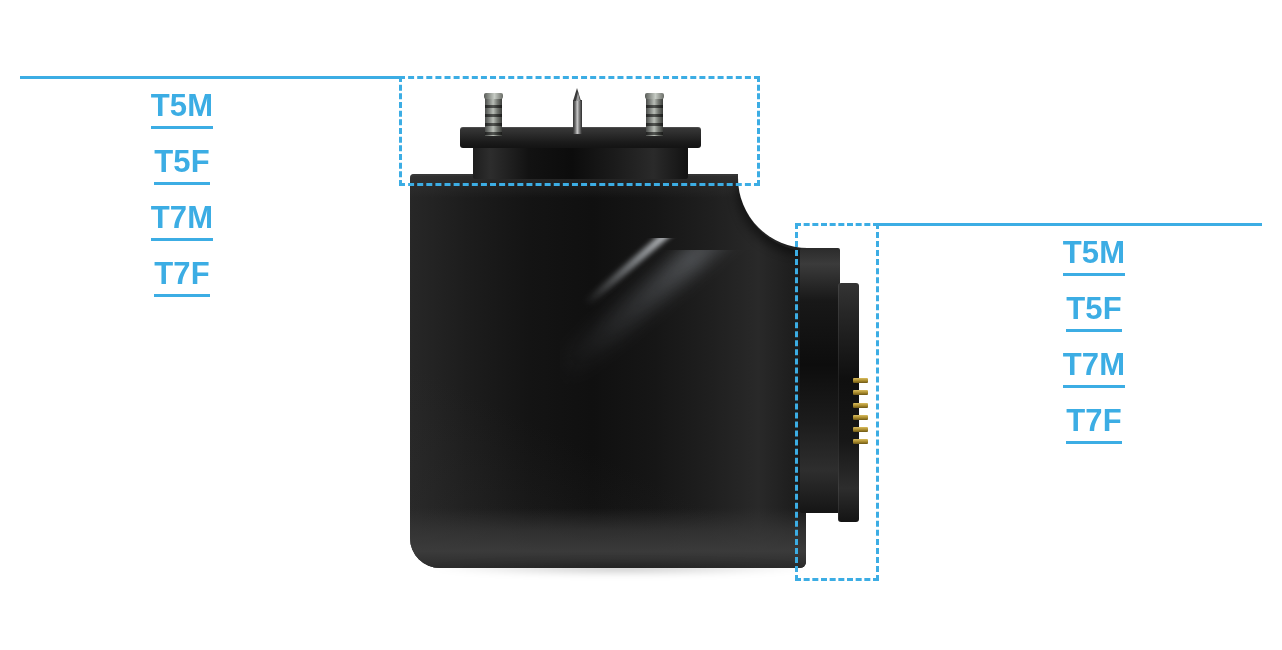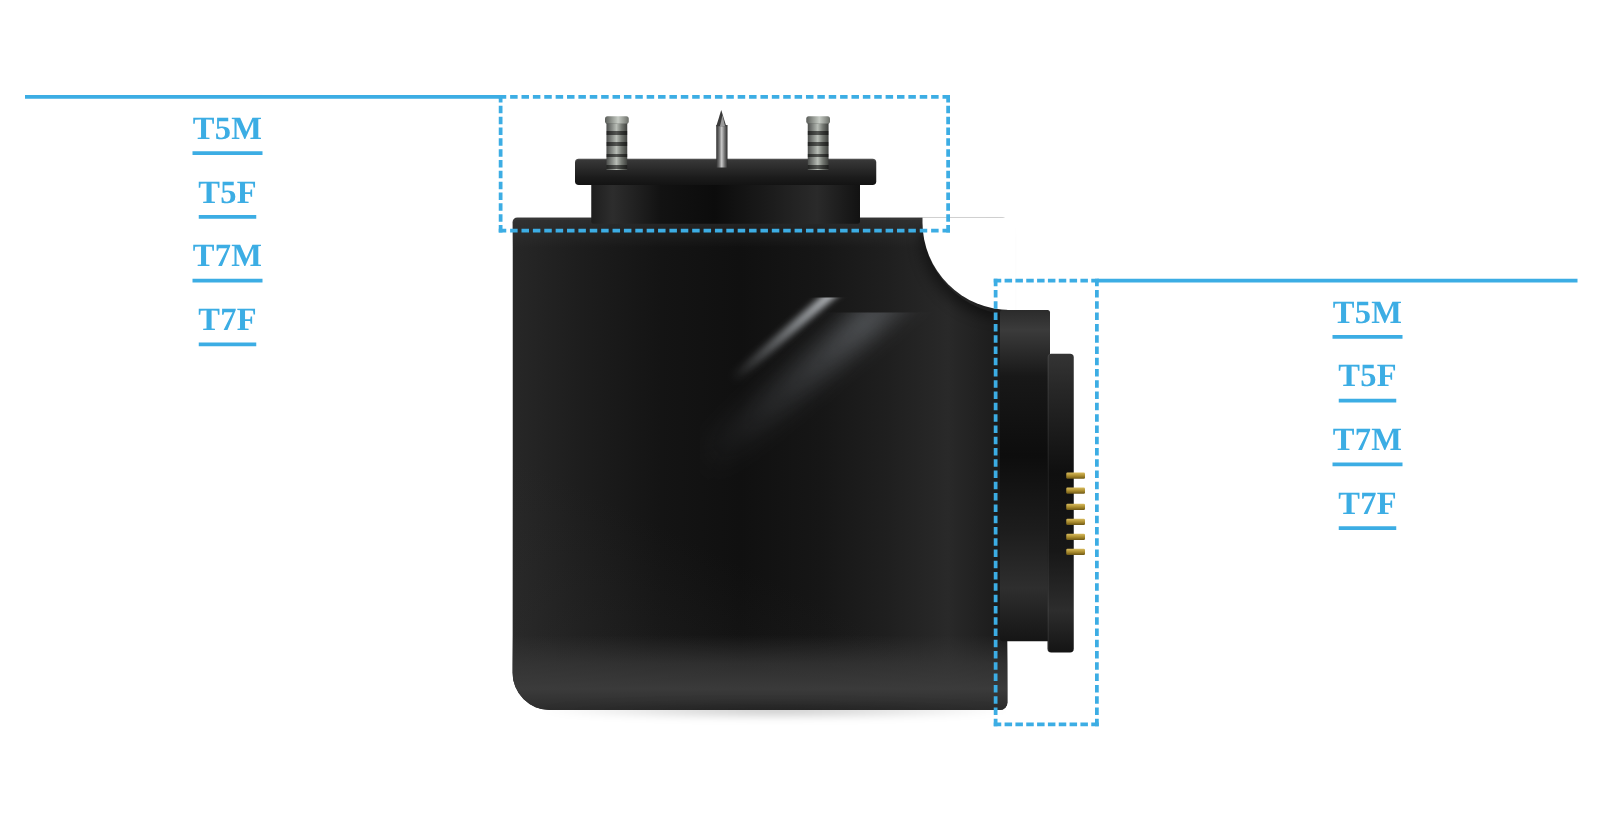--- a/index.html
+++ b/index.html
@@ -34,22 +34,22 @@
     display: flex;
     flex-direction: column;
     align-items: center;
   }
   #labels-left  { left: 90px;  top: 90px;  width: 184px; }
   #labels-right { left: 1002px; top: 237px; width: 184px; }
 
   .variant-label {
     display: inline-block;
     color: #3cade4;
-    font-family: Liberation Serif, serif;
-    font-size: 26px;
+    font-family: Liberation Sans, sans-serif;
+    font-size: 31px;
     font-weight: bold;
     letter-spacing: 0.2px;
     line-height: 1.0;
     padding-bottom: 5px;
     margin-bottom: 17px;
     border-bottom: 3px solid #3cade4;
     text-align: center;
     white-space: nowrap;
   }
   .variant-label:last-child { margin-bottom: 13px; }

